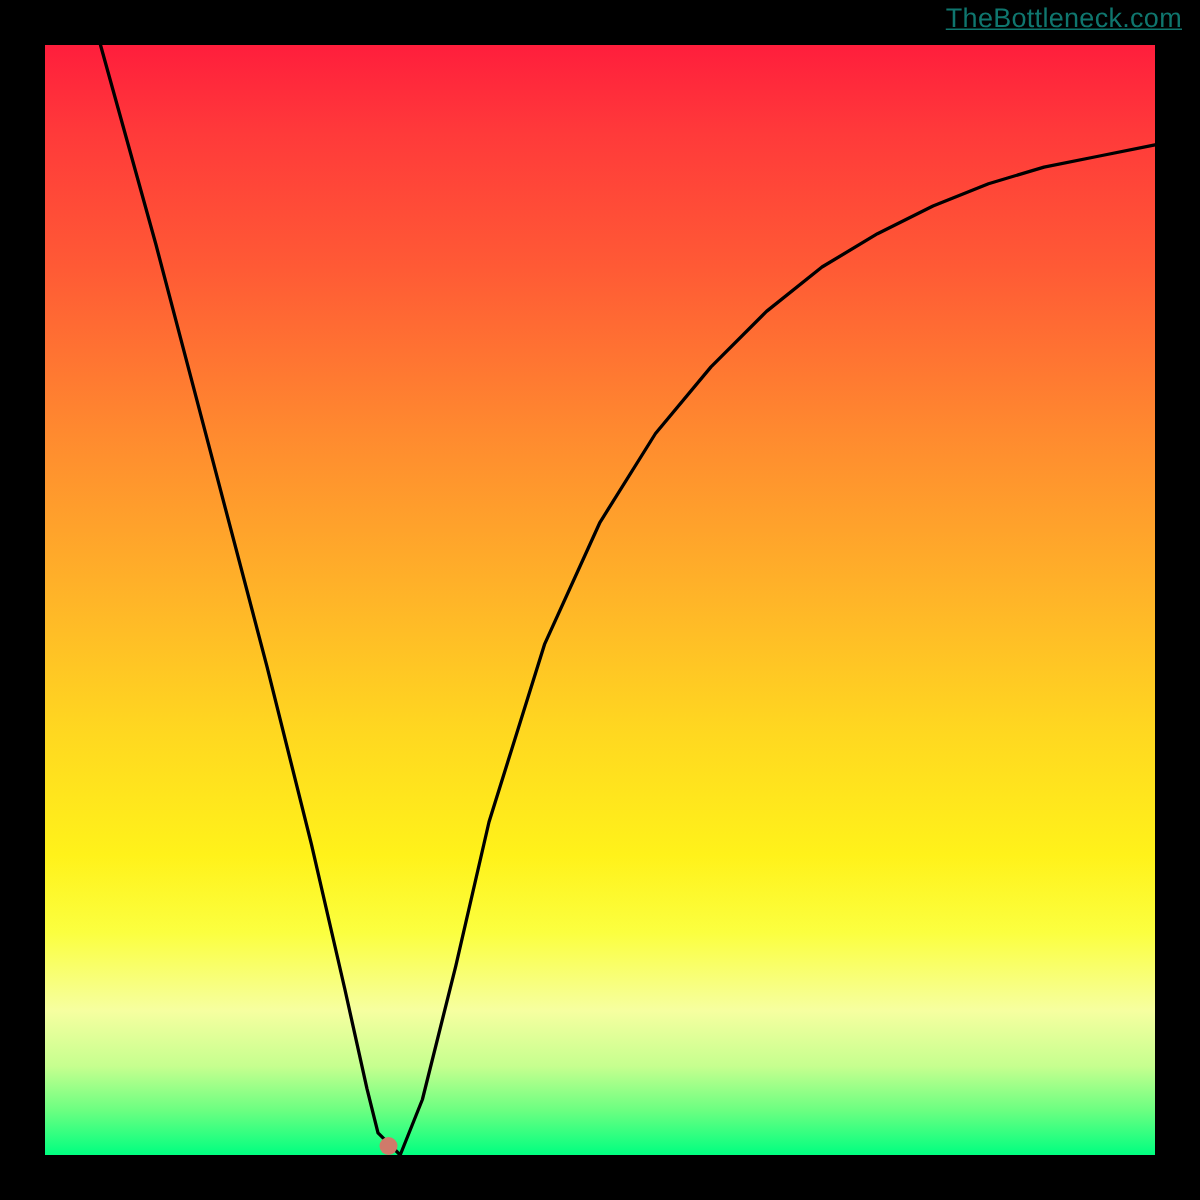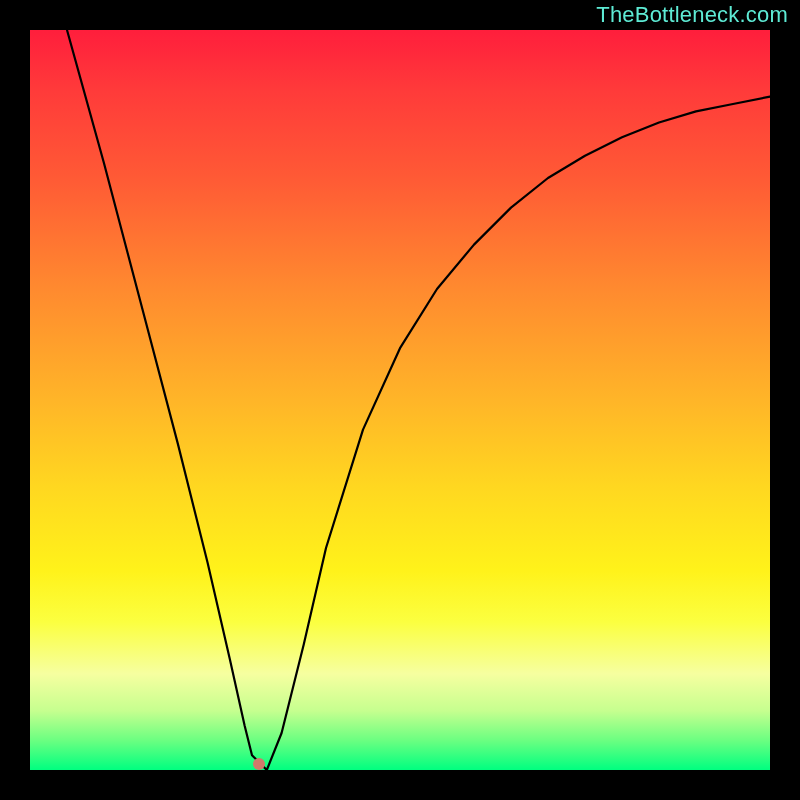--- a/index.html
+++ b/index.html
@@ -14,26 +14,27 @@
     position: relative;
     width: 800px;
     height: 800px;
     background: #000;
     box-sizing: border-box;
   }
   .watermark {
     position: absolute;
     top: 2px;
     right: 12px;
-    color: #5eead4;
-    font-size: 22px;
+    color: #0f766e;
+    font-size: 18px;
     font-weight: 500;
     letter-spacing: 0.2px;
     user-select: none;
     z-index: 10;
+    text-decoration: underline;
   }
   .plot {
     position: absolute;
     left: 30px;
     top: 30px;
     width: 740px;
     height: 740px;
   }
   .gradient {
     position: absolute;

